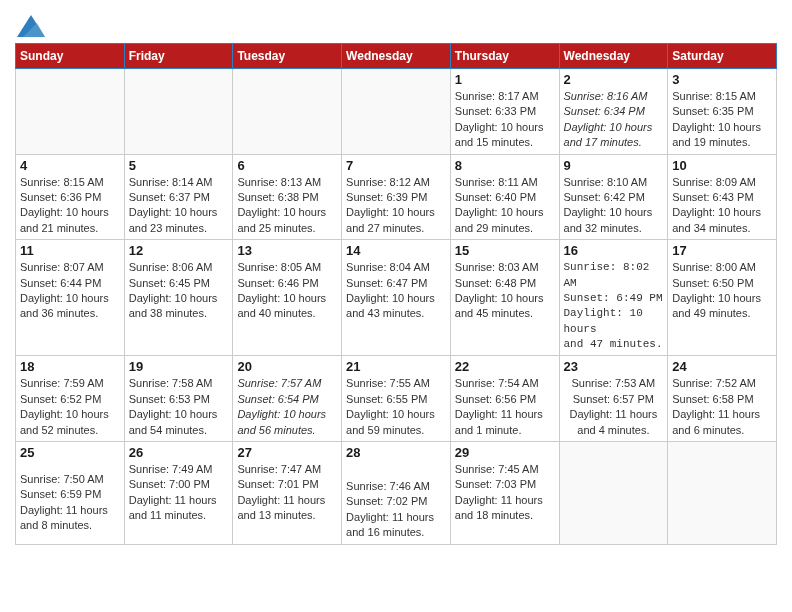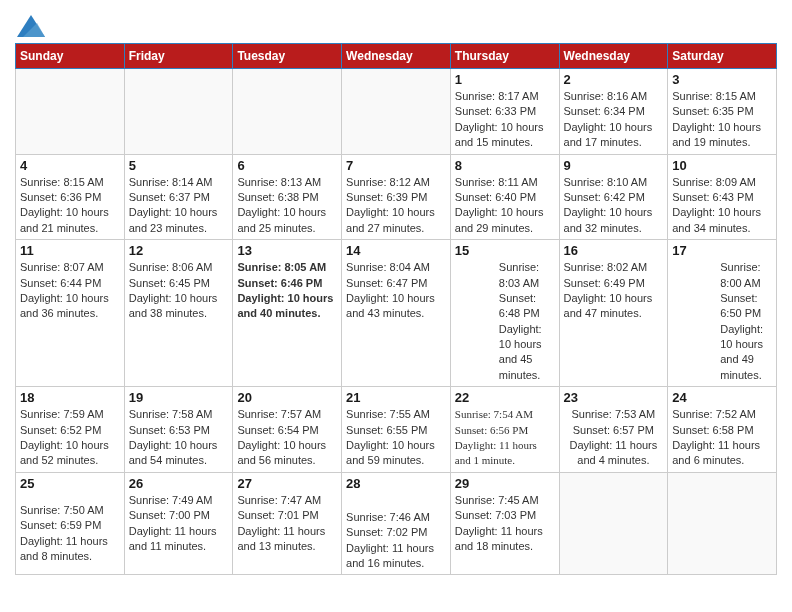--- a/index.html
+++ b/index.html
@@ -138,21 +138,21 @@
           <td class="empty"></td>
           <td>
             <span class="day-number">1</span>
             <div class="day-info" style="white-space: pre-line;">Sunrise: 8:17 AM
 Sunset: 6:33 PM
 Daylight: 10 hours
 and 15 minutes.</div>
           </td>
           <td>
             <span class="day-number">2</span>
-            <div class="day-info" style="white-space: pre-line;">Sunrise: 8:16 AM
+            <div class="day-info" style="white-space: pre-line; font-style: italic;">Sunrise: 8:16 AM
 Sunset: 6:34 PM
 Daylight: 10 hours
 and 17 minutes.</div>
           </td>
           <td>
             <span class="day-number">3</span>
             <div class="day-info" style="white-space: pre-line;">Sunrise: 8:15 AM
 Sunset: 6:35 PM
 Daylight: 10 hours
 and 19 minutes.</div>
@@ -219,49 +219,49 @@
           </td>
           <td>
             <span class="day-number">12</span>
             <div class="day-info" style="white-space: pre-line;">Sunrise: 8:06 AM
 Sunset: 6:45 PM
 Daylight: 10 hours
 and 38 minutes.</div>
           </td>
           <td>
             <span class="day-number">13</span>
-            <div class="day-info" style="white-space: pre-line; font-weight: bold;">Sunrise: 8:05 AM
+            <div class="day-info" style="white-space: pre-line;">Sunrise: 8:05 AM
 Sunset: 6:46 PM
 Daylight: 10 hours
 and 40 minutes.</div>
           </td>
           <td>
             <span class="day-number">14</span>
             <div class="day-info" style="white-space: pre-line;">Sunrise: 8:04 AM
 Sunset: 6:47 PM
 Daylight: 10 hours
 and 43 minutes.</div>
           </td>
           <td>
             <span class="day-number">15</span>
-            <div class="day-info" style="white-space: pre-line; margin-left: 44px;">Sunrise: 8:03 AM
+            <div class="day-info" style="white-space: pre-line;">Sunrise: 8:03 AM
 Sunset: 6:48 PM
 Daylight: 10 hours
 and 45 minutes.</div>
           </td>
           <td>
             <span class="day-number">16</span>
-            <div class="day-info" style="white-space: pre-line;">Sunrise: 8:02 AM
+            <div class="day-info" style="white-space: pre-line; font-family: Liberation Mono, monospace;">Sunrise: 8:02 AM
 Sunset: 6:49 PM
 Daylight: 10 hours
 and 47 minutes.</div>
           </td>
           <td>
             <span class="day-number">17</span>
-            <div class="day-info" style="white-space: pre-line; margin-left: 48px;">Sunrise: 8:00 AM
+            <div class="day-info" style="white-space: pre-line;">Sunrise: 8:00 AM
 Sunset: 6:50 PM
 Daylight: 10 hours
 and 49 minutes.</div>
           </td>
         </tr>
         <tr>
           <td>
             <span class="day-number">18</span>
             <div class="day-info" style="white-space: pre-line;">Sunrise: 7:59 AM
 Sunset: 6:52 PM
@@ -270,35 +270,35 @@
           </td>
           <td>
             <span class="day-number">19</span>
             <div class="day-info" style="white-space: pre-line;">Sunrise: 7:58 AM
 Sunset: 6:53 PM
 Daylight: 10 hours
 and 54 minutes.</div>
           </td>
           <td>
             <span class="day-number">20</span>
-            <div class="day-info" style="white-space: pre-line;">Sunrise: 7:57 AM
+            <div class="day-info" style="white-space: pre-line; font-style: italic;">Sunrise: 7:57 AM
 Sunset: 6:54 PM
 Daylight: 10 hours
 and 56 minutes.</div>
           </td>
           <td>
             <span class="day-number">21</span>
             <div class="day-info" style="white-space: pre-line;">Sunrise: 7:55 AM
 Sunset: 6:55 PM
 Daylight: 10 hours
 and 59 minutes.</div>
           </td>
           <td>
             <span class="day-number">22</span>
-            <div class="day-info" style="white-space: pre-line; font-family: Liberation Serif, serif;">Sunrise: 7:54 AM
+            <div class="day-info" style="white-space: pre-line;">Sunrise: 7:54 AM
 Sunset: 6:56 PM
 Daylight: 11 hours
 and 1 minute.</div>
           </td>
           <td>
             <span class="day-number">23</span>
             <div class="day-info" style="white-space: pre-line; text-align: center;">Sunrise: 7:53 AM
 Sunset: 6:57 PM
 Daylight: 11 hours
 and 4 minutes.</div>

